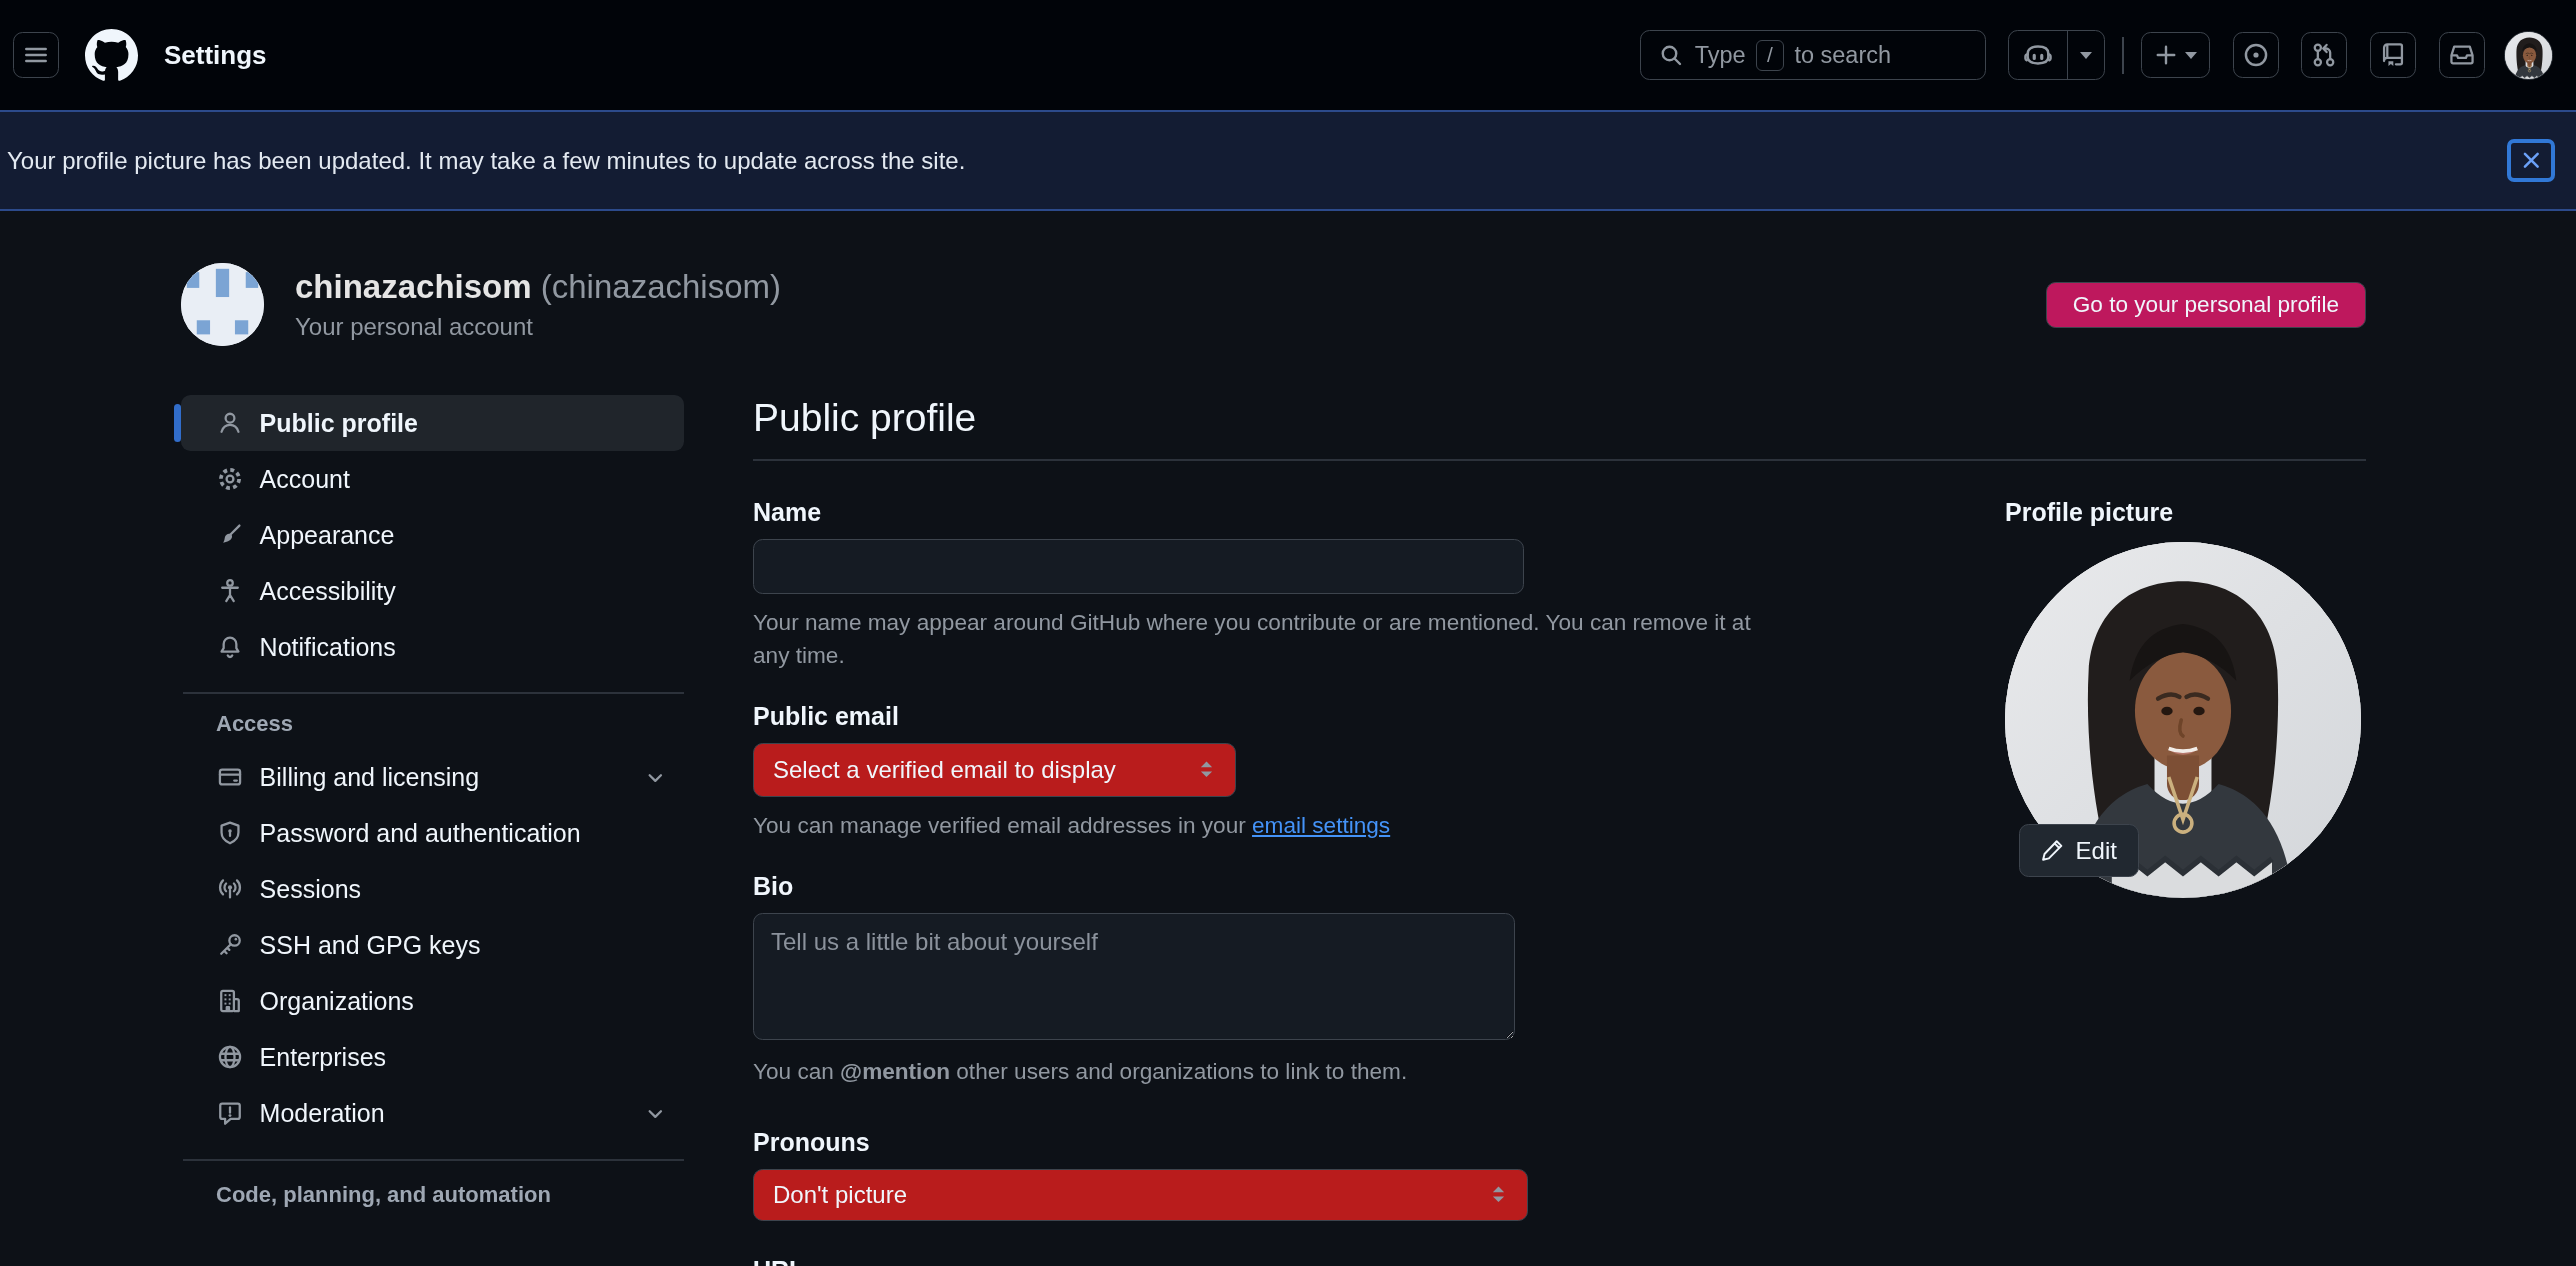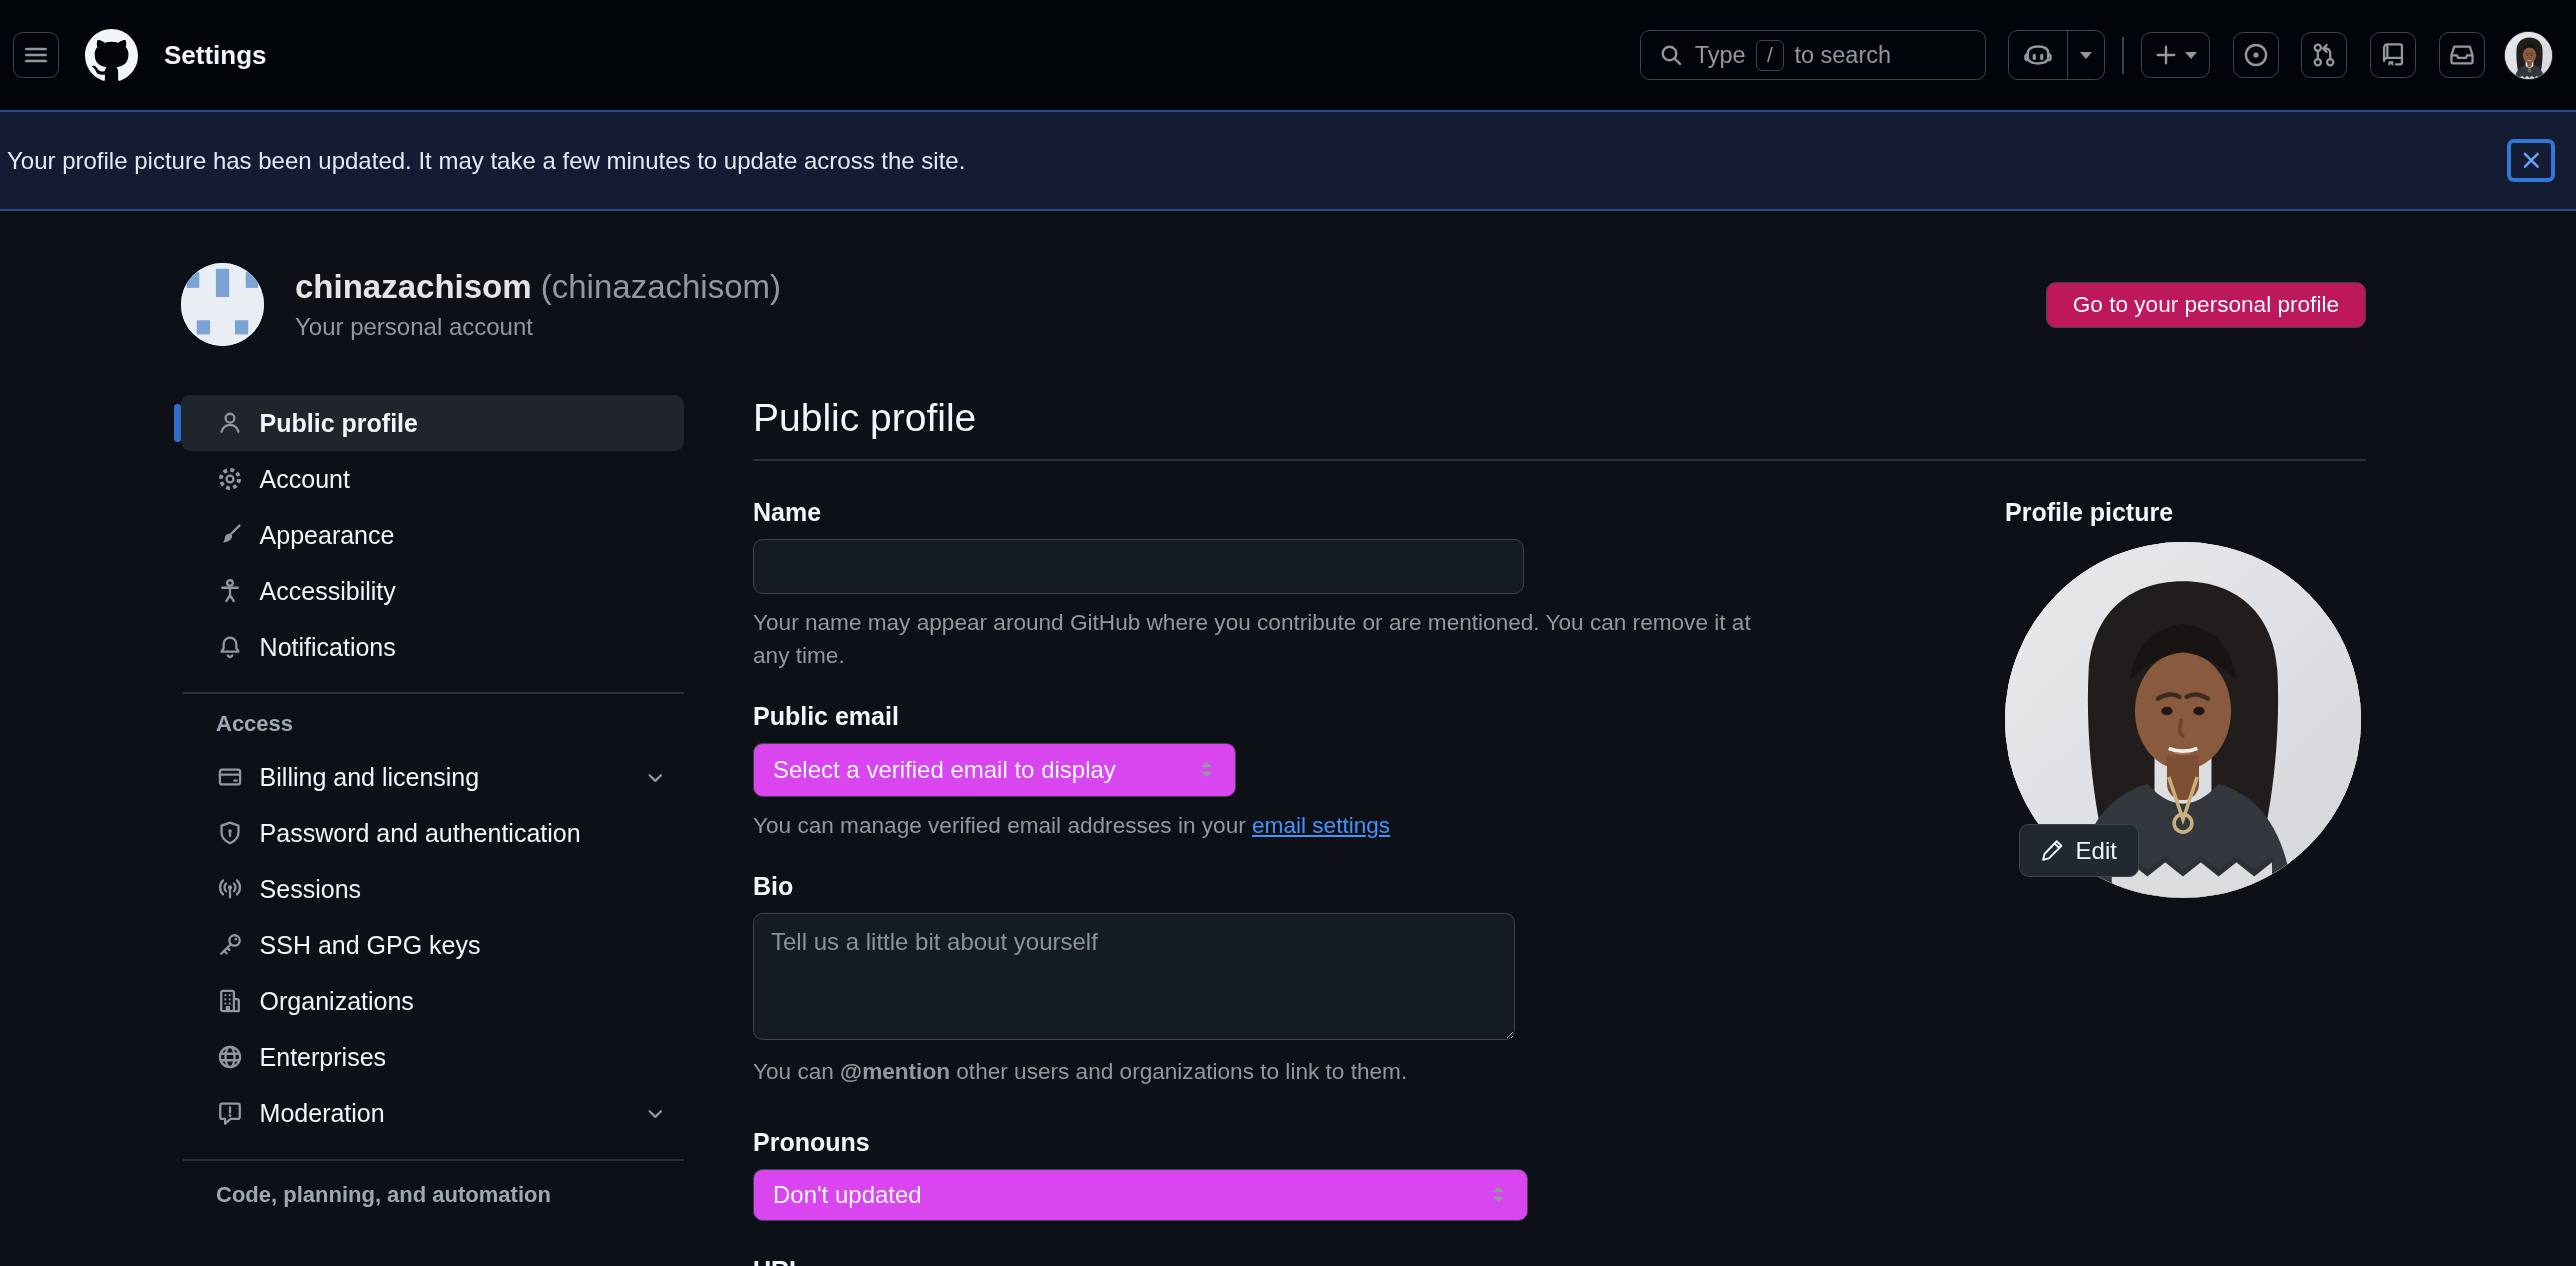--- a/index.html
+++ b/index.html
@@ -114,21 +114,21 @@
   .form-col { width:1035px; flex-shrink:0; }
   .f-label { font-size:25px; font-weight:700; color:#f0f6fc; margin-bottom:12px; }
   .text-input {
     width:771px; height:55px; background:#151b23; border:1.7px solid #3d444d; border-radius:9.6px;
     color:#f0f6fc; font-size:24px; padding:0 19px; outline:none; font-family:"Liberation Sans", sans-serif;
   }
   .help { font-size:22.6px; color:#9198a1; line-height:33px; margin-top:12px; max-width:1026px; }
   .help a { color:#4493f8; text-decoration:underline; cursor:pointer; }
   .help b { color:#9198a1; }
   .sel {
-    height:54px; background:#d946ef; border:1.7px solid #3d444d; border-radius:9.6px;
+    height:54px; background:#b91c1c; border:1.7px solid #3d444d; border-radius:9.6px;
     display:flex; align-items:center; justify-content:space-between;
     padding:0 19px; font-size:24px; color:#f0f6fc; cursor:pointer;
   }
   .sel-email { width:483px; }
   .sel-wide { width:775px; height:52px; }
   .bio-area {
     width:762px; height:127px; background:#151b23; border:1.7px solid #3d444d; border-radius:9.6px;
     color:#f0f6fc; font-size:24px; padding:14px 17px; outline:none; resize:both;
     font-family:"Liberation Sans", sans-serif;
   }
@@ -484,21 +484,21 @@
           <div class="gap34"></div>
           <div class="f-label">Bio</div>
           <textarea class="bio-area" placeholder="Tell us a little bit about yourself" style=""></textarea>
           <div class="help">
             <span>You can </span><b>@mention</b><span> other users and organizations to link to them.</span>
           </div>
 
           <div class="gap46"></div>
           <div class="f-label">Pronouns</div>
           <div class="sel sel-wide">
-            <span>Don't updated</span>
+            <span>Don't picture</span>
             <svg width="19" height="22.6" viewBox="0 0 12 16">
               <path d="M2 6.5L6 2.5l4 4z" fill="#9198a1"></path>
                 <path d="M2 9.5l4 4 4-4z" fill="#9198a1"></path>
             </svg>
           </div>
 
           <div class="gap40"></div>
           <div class="f-label">URL</div>
         </div>
 

